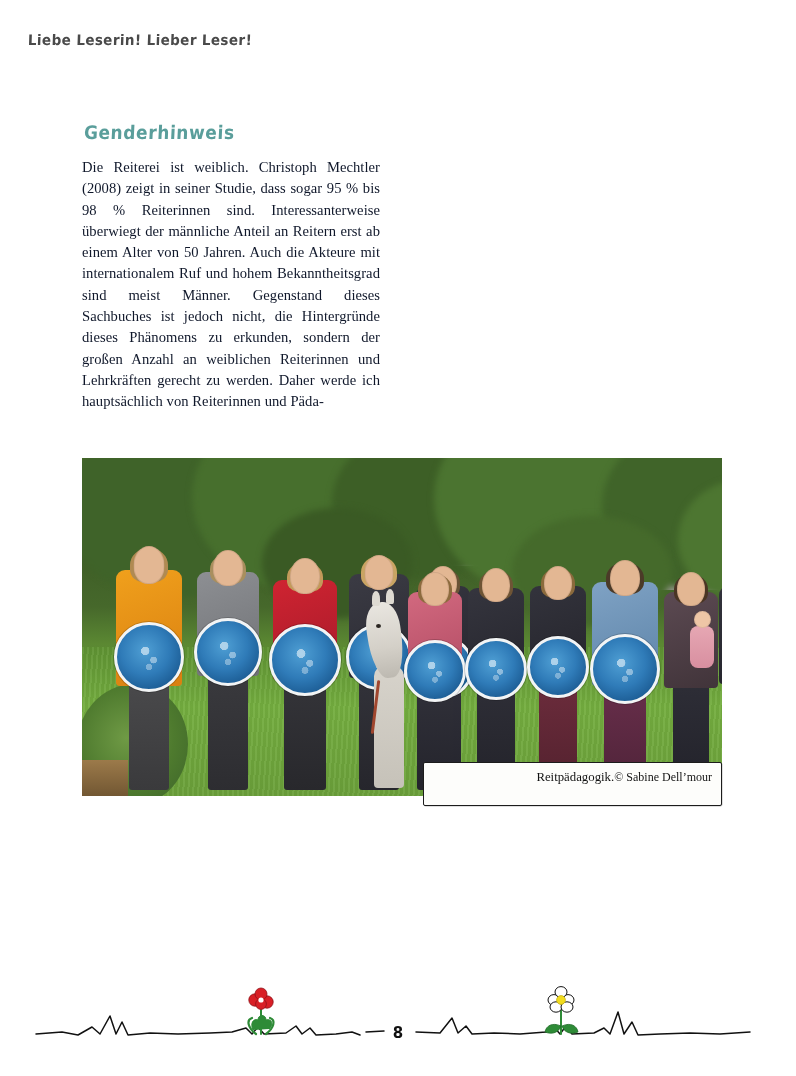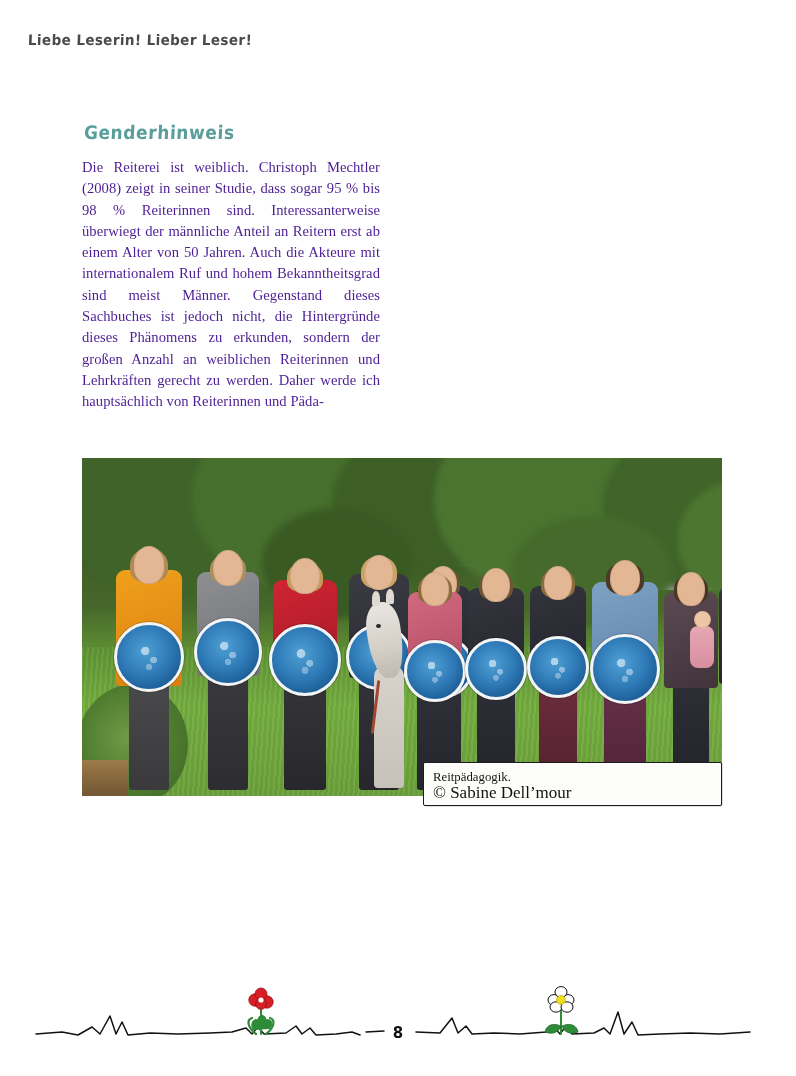--- a/index.html
+++ b/index.html
@@ -51,21 +51,21 @@
   }
   .col { width: 298px; }
   .col p {
     margin: 0 0 16px 0;
     font-family: "Liberation Serif", serif;
     font-size: 14.6px;
     line-height: 21.3px;
     text-align: justify;
     text-justify: inter-word;
     hyphens: manual;
-    color: #4c1d95;
+    color: #0f172a;
     letter-spacing: 0.05px;
   }
   .col p:last-child { margin-bottom: 0; }
 
   
   .photo-wrap {
     position: absolute;
     left: 82px; top: 458px;
     width: 640px; height: 338px;
     overflow: hidden;
@@ -209,30 +209,29 @@
     font-family: "Liberation Serif", serif;
     font-size: 12.8px;
     line-height: 16px;
     color: #131313;
     white-space: nowrap;
   }
   .caption-row2 {
     display: flex; align-items: baseline;
     justify-content: flex-end;
     line-height: 16px;
-    flex-direction: column;
   }
   .caption-line2 {
     font-family: "Liberation Serif", serif;
     font-size: 12.8px;
     color: #131313;
   }
   .caption-credit {
     font-family: "Liberation Serif", serif;
-    font-size: 17px;
+    font-size: 12px;
     color: #131313;
     white-space: nowrap;
   }
 
   
   .footer {
     position: absolute;
     left: 0; right: 0; bottom: 8px;
     height: 86px;
   }

